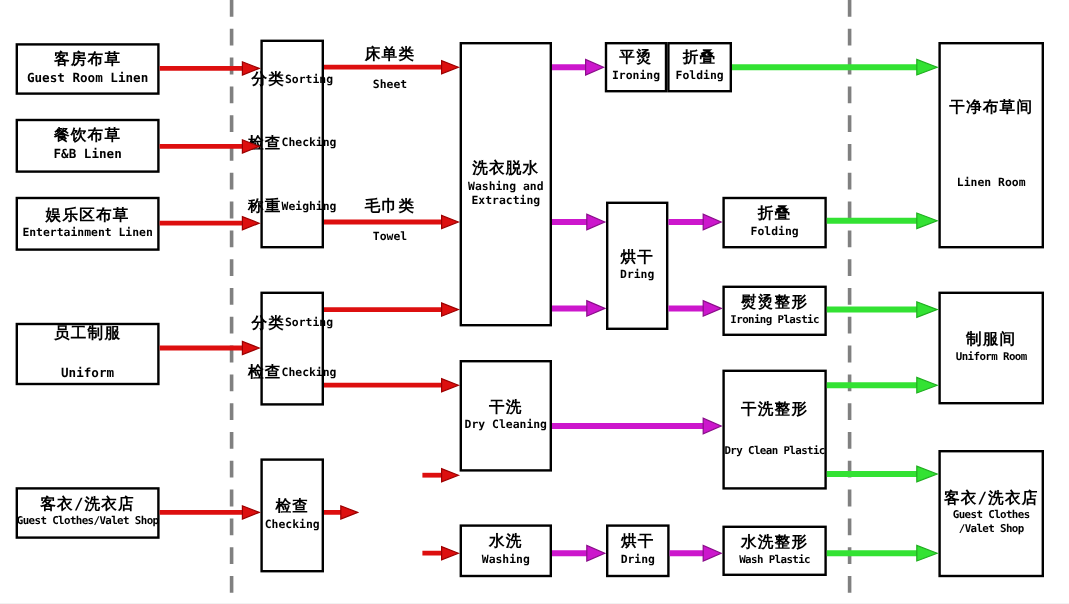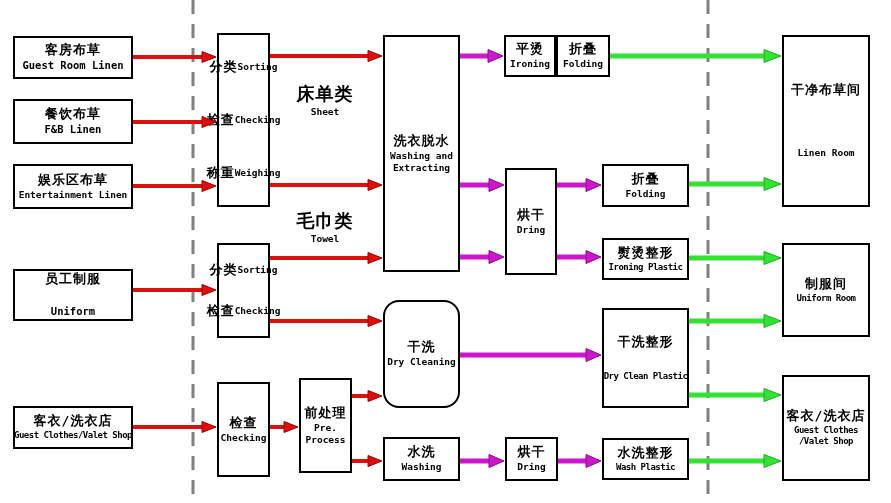--- a/index.html
+++ b/index.html
@@ -17,21 +17,21 @@
   .node.spread{justify-content:space-around;}
   .pair{display:flex;flex-direction:row;align-items:center;line-height:1.25;}
   .zh{font-size:13px;font-weight:bold;letter-spacing:1px;white-space:nowrap;}
   .en{font-size:10.5px;font-weight:bold;white-space:nowrap;}
   .en.sm{font-size:9.5px;}
   .en.xs{font-size:9px;letter-spacing:-0.5px;}
   .flow-label{
     position:absolute;width:96px;display:flex;flex-direction:column;
     justify-content:space-between;align-items:center;z-index:2;background:transparent;
   }
-  .flow-label .zh{font-size:18px;margin-top:46px;}
+  .flow-label .zh{font-size:13px;}
 </style>
 </head>
 <body>
 
 <div class="stage">
 
   <svg class="edge-layer" id="edge-layer" width="891" height="503" viewBox="0 0 891 503" xmlns="http://www.w3.org/2000/svg">
       <line x1="193" y1="0" x2="193" y2="503" stroke="#808080" stroke-width="3" stroke-dasharray="14 10"></line>
       <line x1="708" y1="0" x2="708" y2="503" stroke="#808080" stroke-width="3" stroke-dasharray="14 10"></line>
       <g>
@@ -181,33 +181,28 @@
       <div class="en sm">Sorting</div>
     </div>
     <div class="pair">
       <div class="zh">检查</div>
       <div class="en sm">Checking</div>
     </div>
   </div>
   <div class="node" style="left:217px;top:382px;width:53px;height:95px;">
     <div class="zh">检查</div>
     <div class="en sm">Checking</div>
-  </div>
-  <div class="node" style="left:299px;top:378px;width:53px;height:95px;">
-    <div class="zh">前处理</div>
-    <div class="en sm">Pre.</div>
-    <div class="en sm">Process</div>
   </div>
 
   <div class="node" style="left:383px;top:35px;width:77px;height:237px;">
     <div class="zh">洗衣脱水</div>
     <div class="en sm">Washing and</div>
     <div class="en sm">Extracting</div>
   </div>
-  <div class="node" style="left:383px;top:300px;width:77px;height:108px;border-radius:16px;">
+  <div class="node" style="left:383px;top:300px;width:77px;height:93px;">
     <div class="zh">干洗</div>
     <div class="en sm">Dry Cleaning</div>
   </div>
   <div class="node" style="left:383px;top:437px;width:77px;height:44px;">
     <div class="zh">水洗</div>
     <div class="en sm">Washing</div>
   </div>
 
   <div class="node" style="left:504px;top:35px;width:52px;height:42px;">
     <div class="zh">平烫</div>

